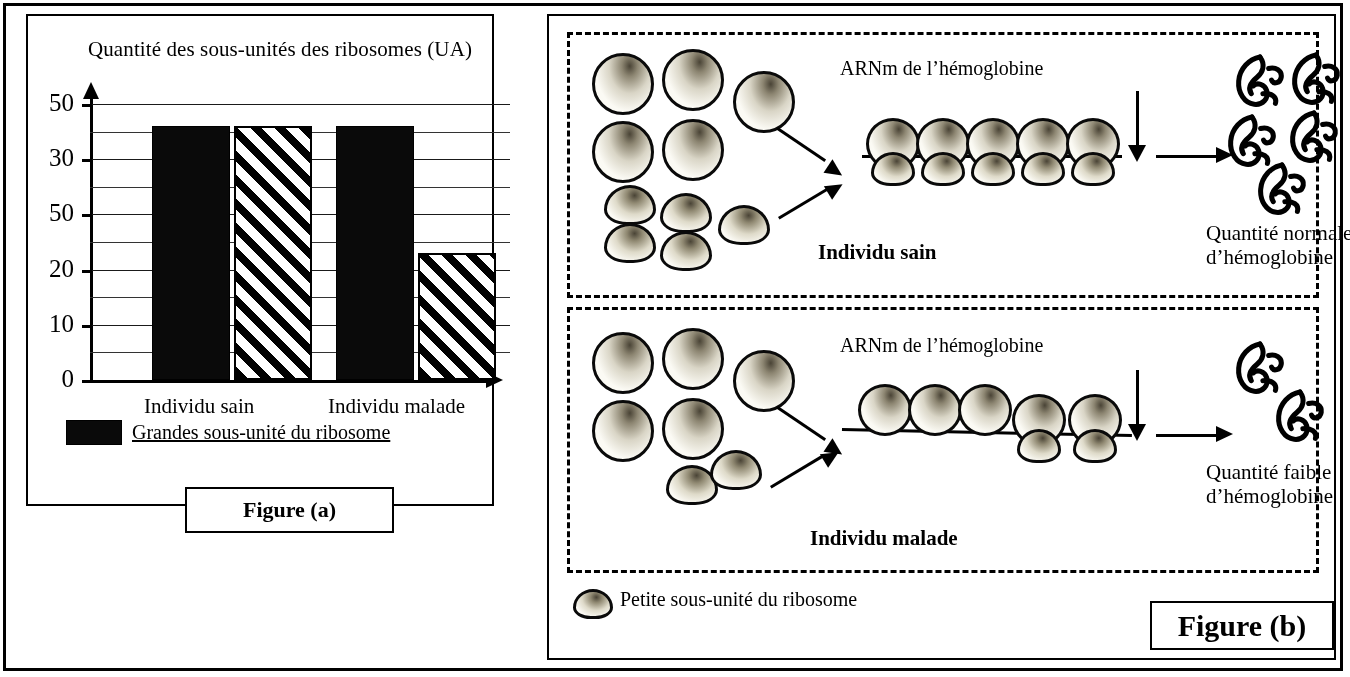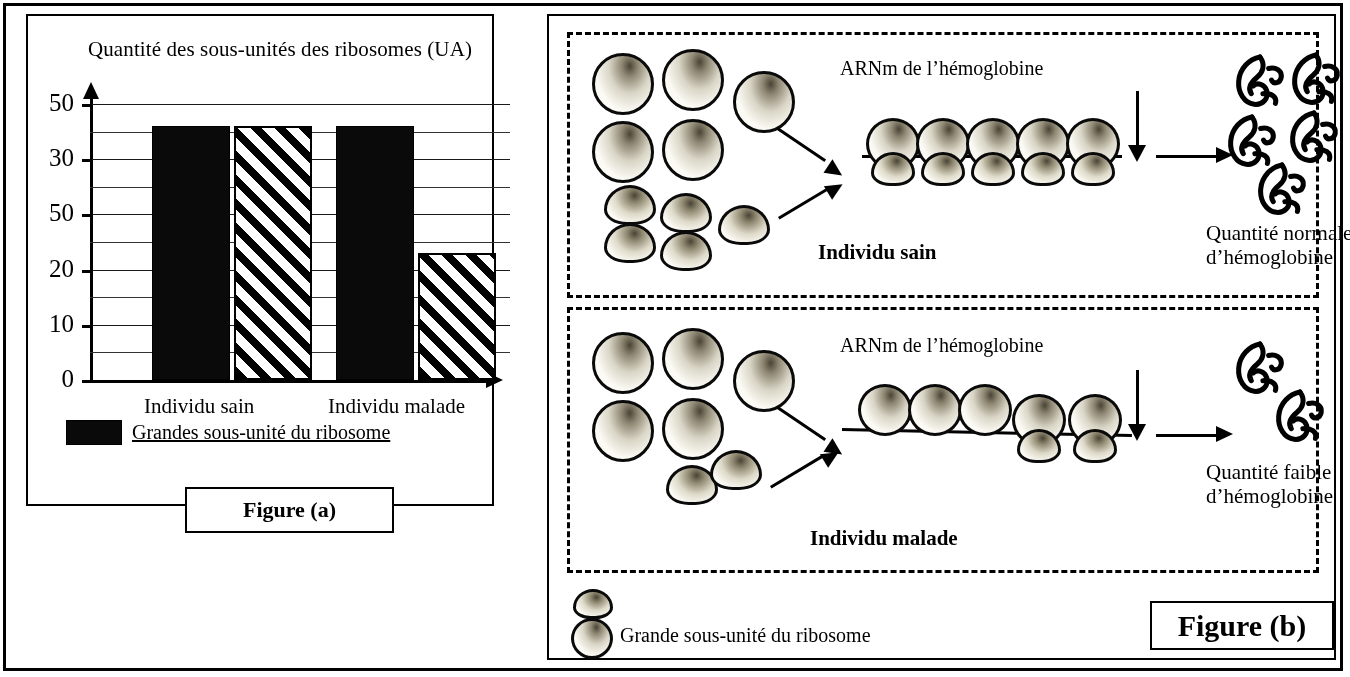--- a/index.html
+++ b/index.html
@@ -257,24 +257,19 @@
         </div>
         <div class="result-label" style="left:636px;top:150px;">Quantité faible<br>d’hémoglobine</div>
         <div class="panel-title" style="left:240px;top:216px;">Individu malade</div>
       </div>
 
     <div class="fig-b-legend">
       <div class="fb-row">
         <span class="ic">
           <span class="ssu" style="left:2px;top:6px;width:34px;height:24px;"></span>
         </span>
-      </div>
-      <div class="fb-row">
-        <span class="ic">
-          <span class="lsu" style="left:0px;top:-1px;width:36px;height:35px;"></span>
-        </span>
-        <span class="txt">Grande sous-unité du ribosome</span>
+        <span class="txt">Petite sous-unité du ribosome</span>
       </div>
     </div>
   </div>
 
   <div class="tagbox" id="fig-b-tag">Figure (b)</div>
 </div>
 
 </body></html>

